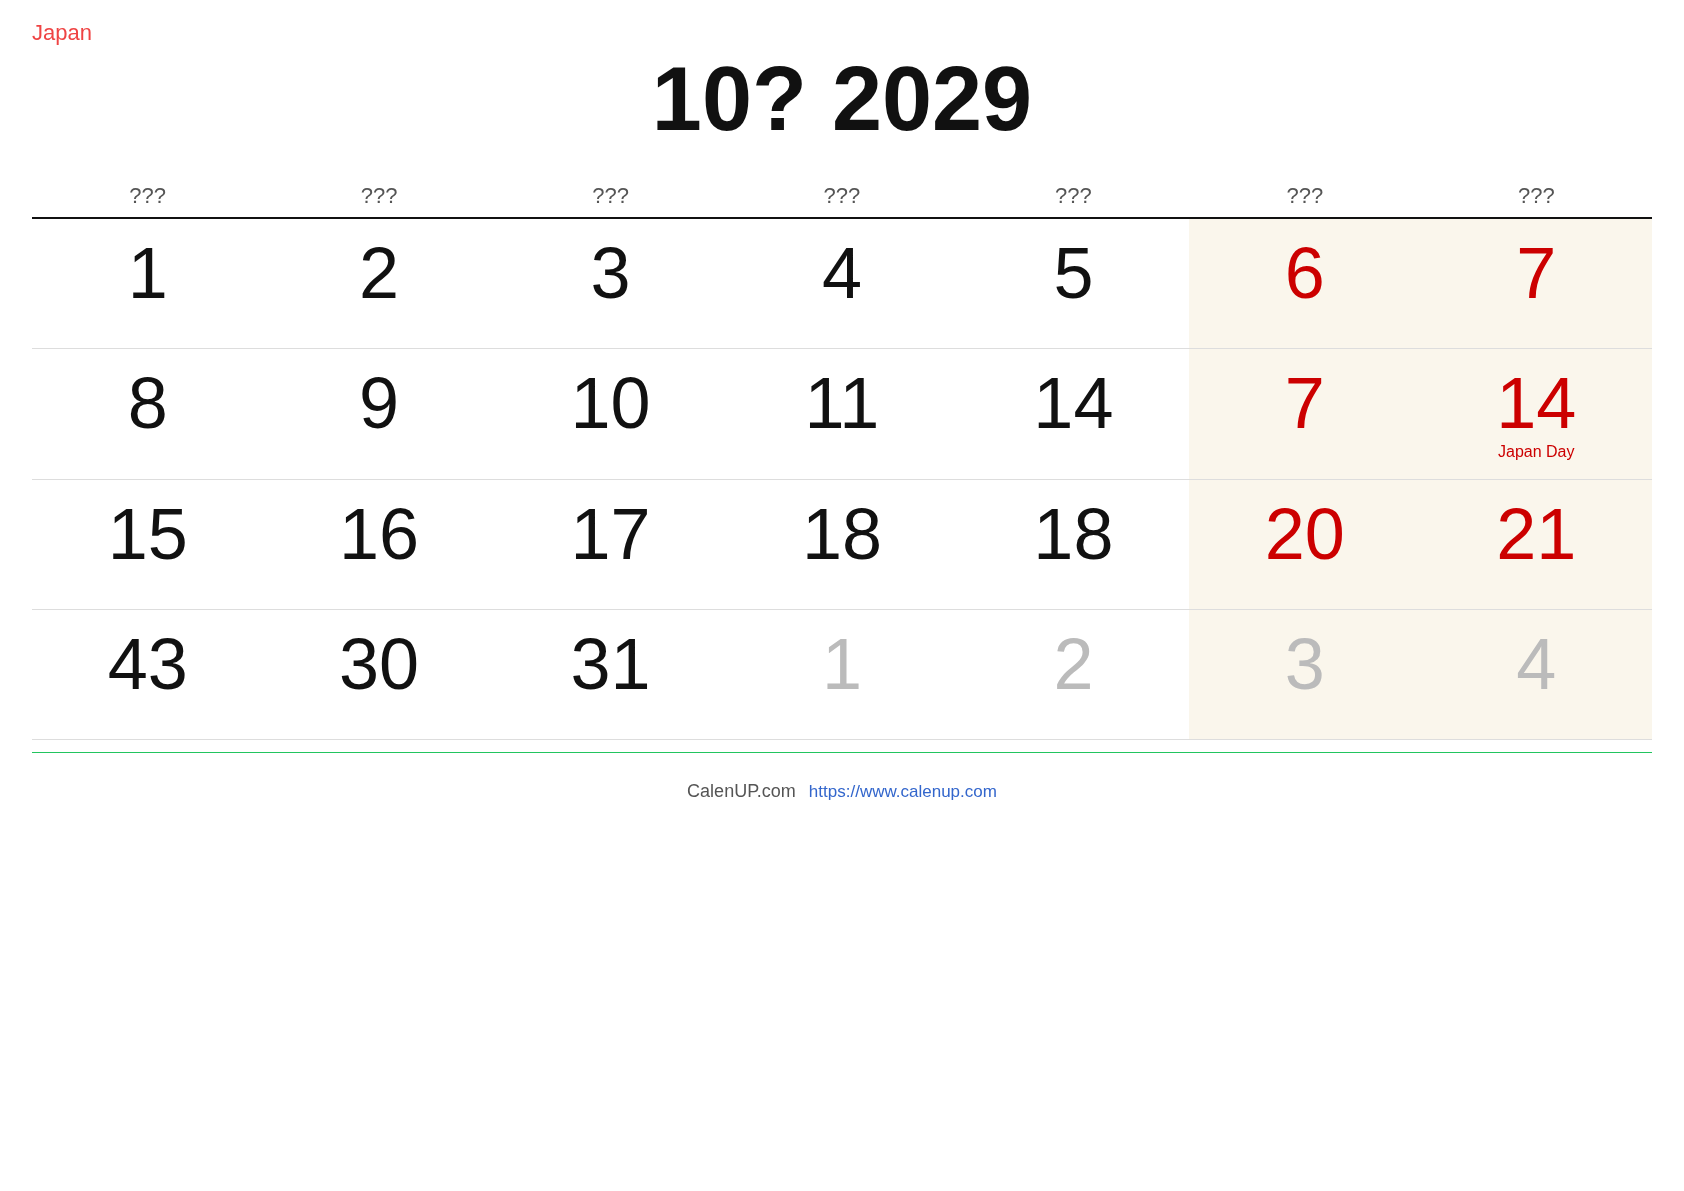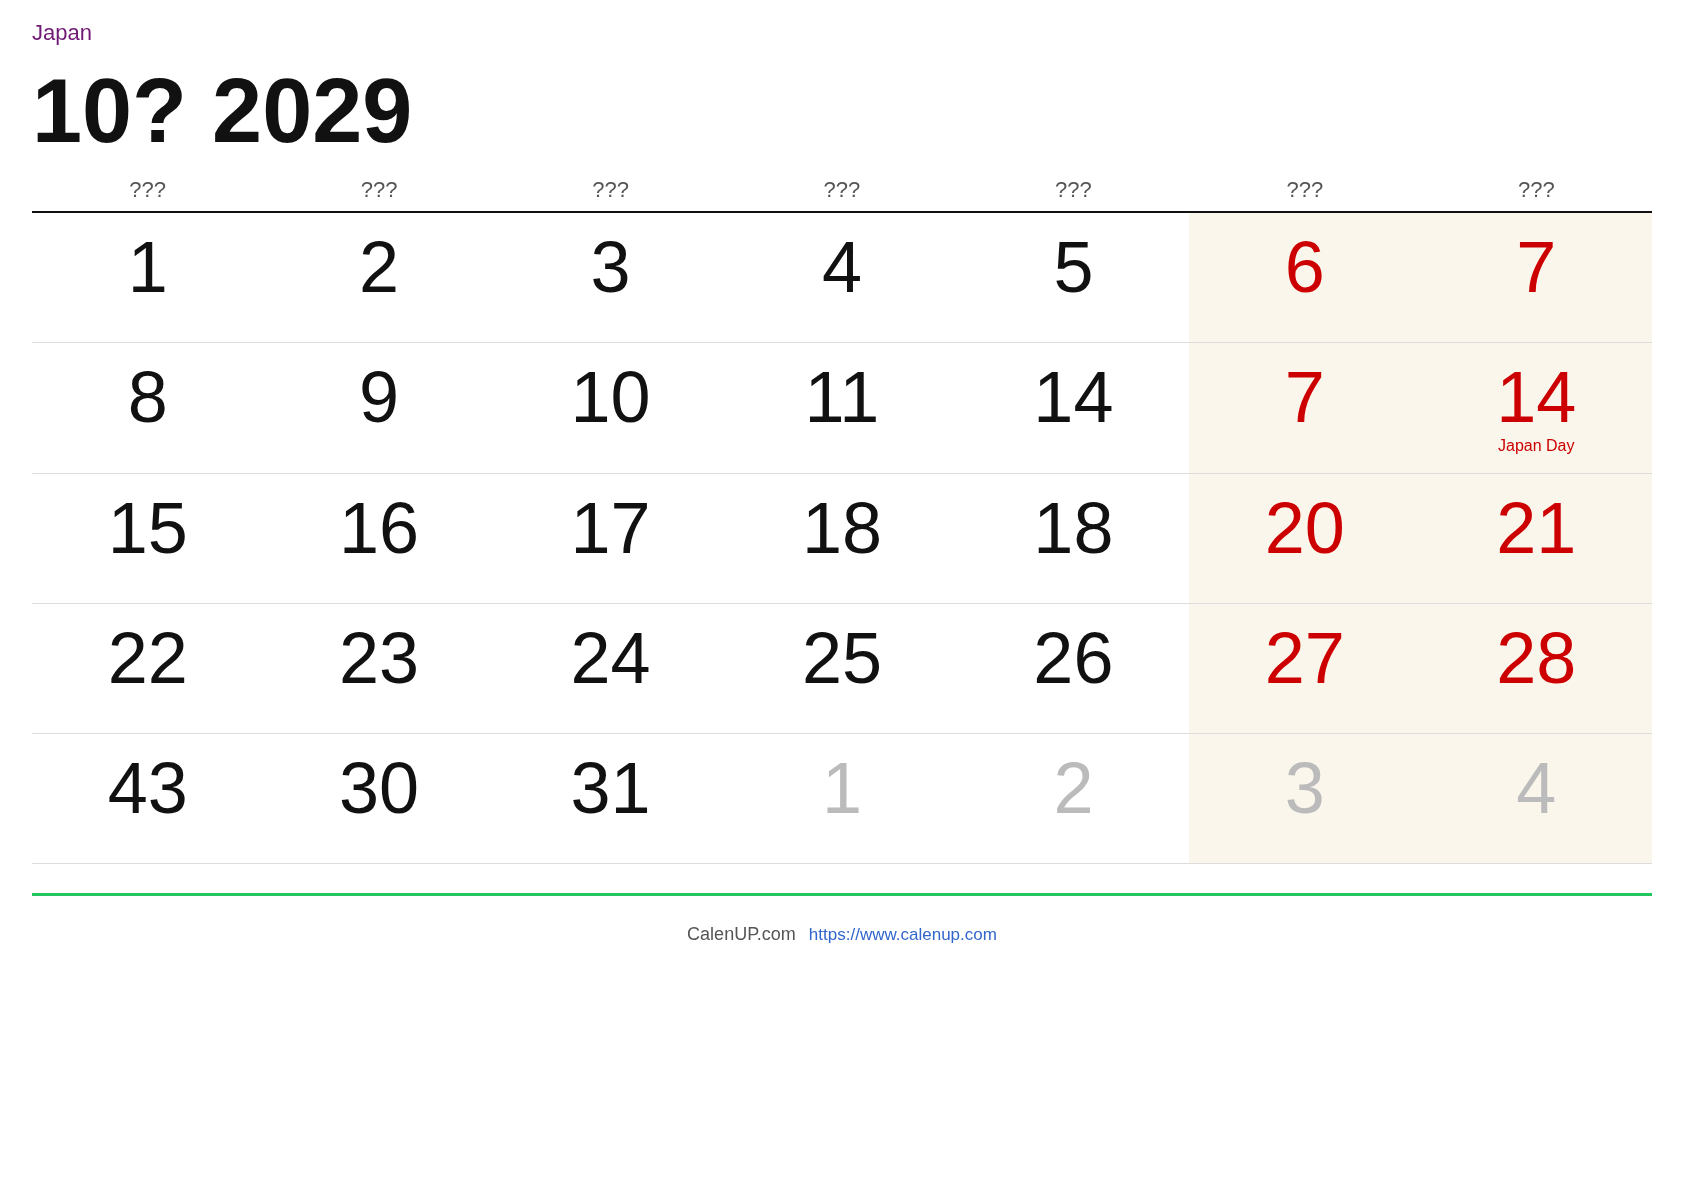--- a/index.html
+++ b/index.html
@@ -17,30 +17,31 @@
     }
 
     .page-container {
       width: 100%;
       max-width: 1620px;
       margin: 0 auto;
     }
 
     .country-label {
       font-size: 22px;
-      color: #701a75;
-      margin-bottom: 16px;
+      color: #ef4444;
+      margin-bottom: 4px;
     }
 
     .month-title {
+      text-align: center;
       font-size: 90px;
       font-weight: 900;
       color: #111;
       line-height: 1.1;
-      margin-bottom: 8px;
+      margin-bottom: 26px;
     }
 
     .calendar-table {
       width: 100%;
       border-collapse: collapse;
       table-layout: fixed;
     }
 
     .calendar-table thead th {
       font-size: 22px;
@@ -84,24 +85,24 @@
     .other-month {
       color: #bbb;
     }
 
     .weekend-bg {
       background-color: #faf6ec;
     }
 
     .footer {
       text-align: center;
-      margin-top: 29px;
+      margin-top: 12px;
       font-size: 18px;
       color: #555;
-      border-top: 3px solid #22c55e;
+      border-top: 1px solid #22c55e;
       padding-top: 28px;
     }
 
     .footer-url {
       color: #3366cc;
       font-size: 17px;
       margin-left: 8px;
     }
   </style>
 </head>
@@ -187,43 +188,20 @@
             <span class="day-number regular">18</span>
           </td>
           <td>
             <span class="day-number regular">18</span>
           </td>
           <td class="weekend-bg">
             <span class="day-number weekend">20</span>
           </td>
           <td class="weekend-bg">
             <span class="day-number weekend">21</span>
-          </td>
-        </tr>
-        <tr>
-          <td>
-            <span class="day-number regular">22</span>
-          </td>
-          <td>
-            <span class="day-number regular">23</span>
-          </td>
-          <td>
-            <span class="day-number regular">24</span>
-          </td>
-          <td>
-            <span class="day-number regular">25</span>
-          </td>
-          <td>
-            <span class="day-number regular">26</span>
-          </td>
-          <td class="weekend-bg">
-            <span class="day-number weekend">27</span>
-          </td>
-          <td class="weekend-bg">
-            <span class="day-number weekend">28</span>
           </td>
         </tr>
         <tr>
           <td>
             <span class="day-number regular">43</span>
           </td>
           <td>
             <span class="day-number regular">30</span>
           </td>
           <td>

